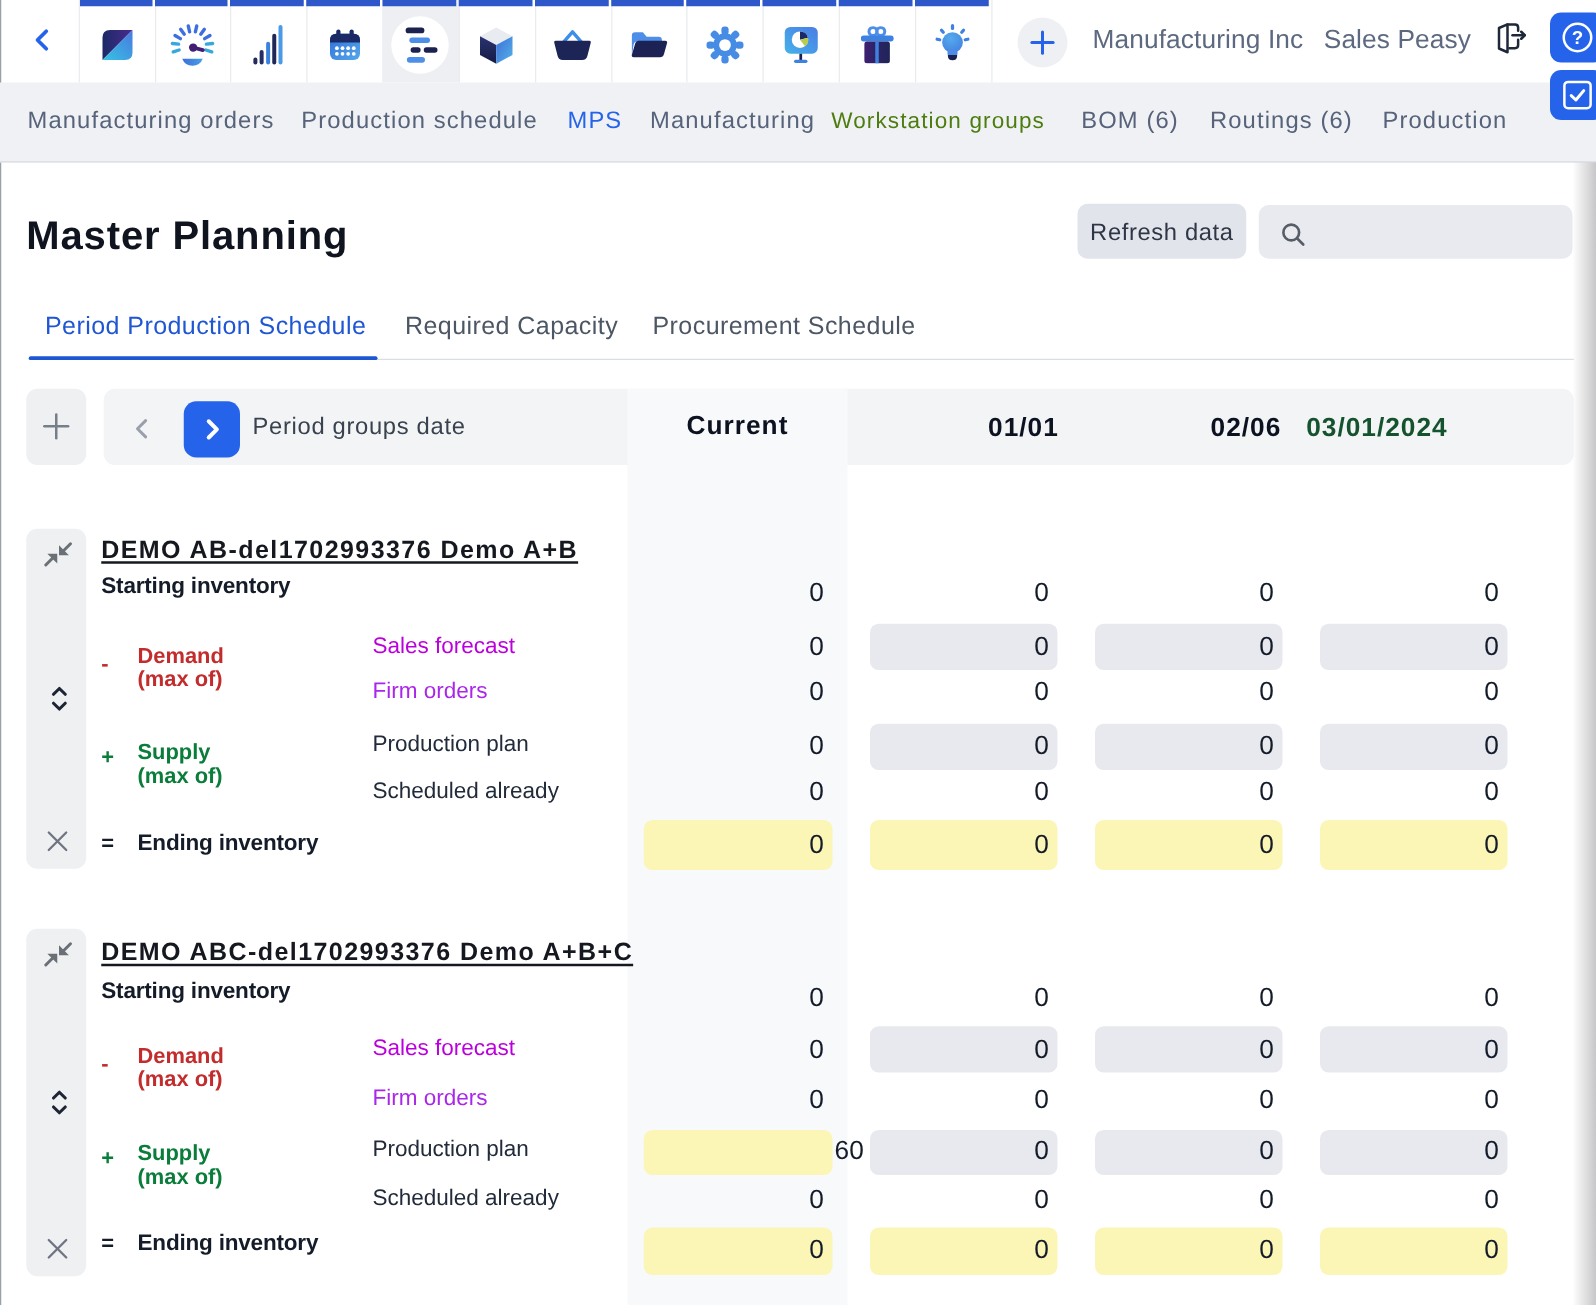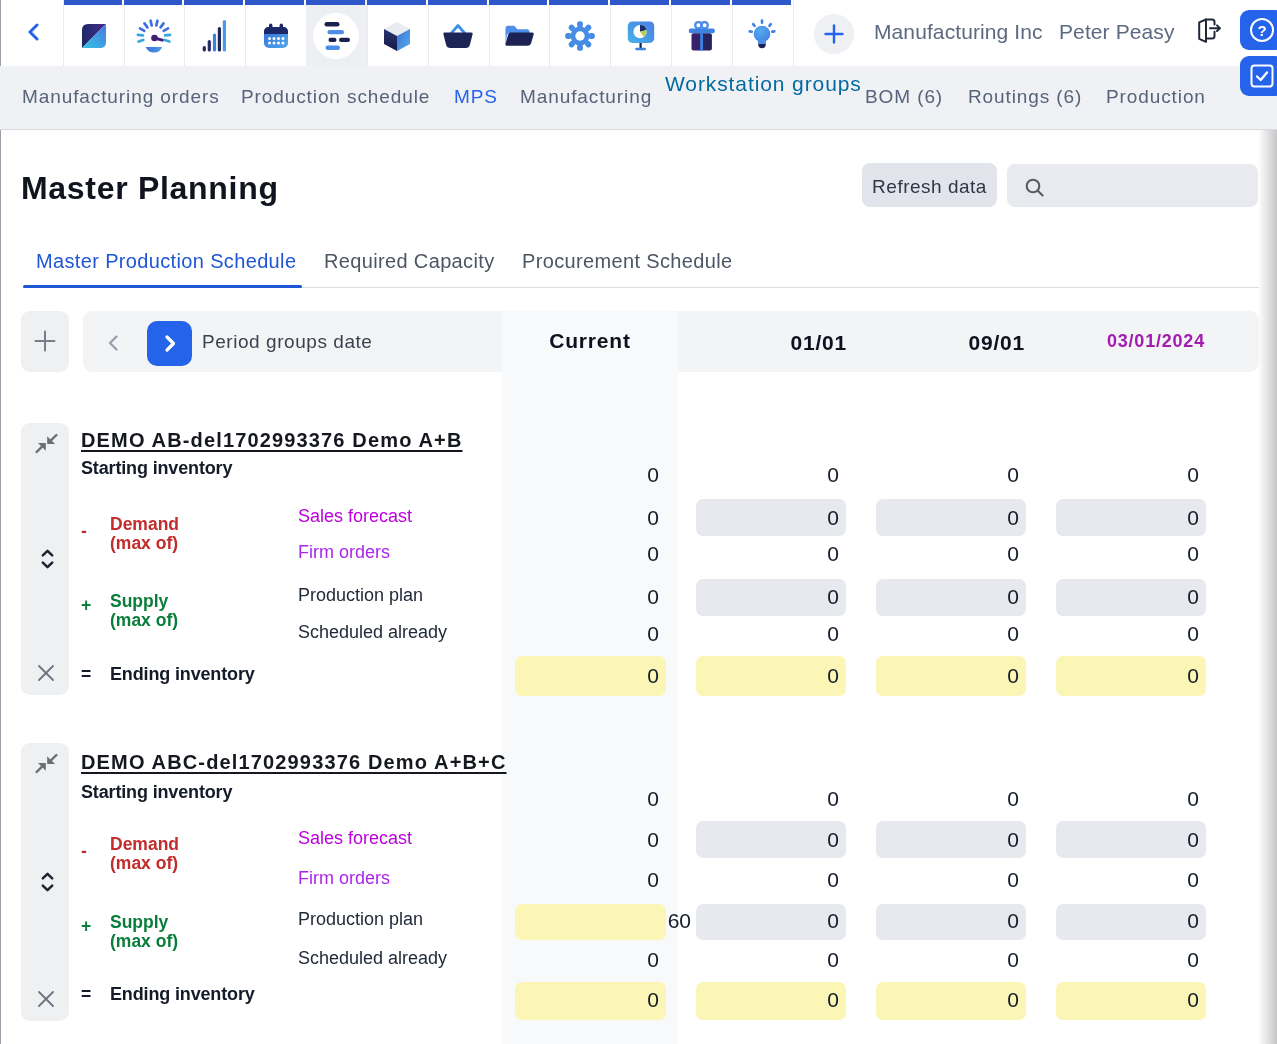--- a/index.html
+++ b/index.html
@@ -205,21 +205,21 @@
         <line x1="27.2" y1="12.8" x2="29.3" y2="12.4" stroke="#3d82e0" stroke-width="2.6" stroke-linecap="round"></line>
         <line x1="6.8" y1="12.8" x2="4.7" y2="12.4" stroke="#3d82e0" stroke-width="2.6" stroke-linecap="round"></line>
       </svg></div>
   </div>
 <div class="abs" style="left:814px;top:14px;width:40px;height:40px;border-radius:50%;background:#eef0f3"></div>
 <svg class="abs" style="left:824px;top:24px" width="20" height="20" viewBox="0 0 20 20">
     <line x1="10" y1="1.5" x2="10" y2="18.5" stroke="#2563eb" stroke-width="2.4" stroke-linecap="round"></line>
     <line x1="1.5" y1="10" x2="18.5" y2="10" stroke="#2563eb" stroke-width="2.4" stroke-linecap="round"></line>
   </svg>
 <div class="abs" style="left:874px;top:20px;font-size:21px;color:#5c6980;letter-spacing:0.1px">Manufacturing Inc</div>
-<div class="abs" style="left:1059px;top:20px;font-size:21px;color:#5c6980;letter-spacing:0.1px">Peter Peasy</div>
+<div class="abs" style="left:1059px;top:20px;font-size:21px;color:#5c6980;letter-spacing:0.1px">Sales Peasy</div>
 <svg class="abs" style="left:1193px;top:17px" width="30" height="27" viewBox="0 0 30 27">
 <g fill="none" stroke="#1e2838" stroke-width="2" stroke-linecap="round" stroke-linejoin="round">
 <path d="M13 2.5 H19 Q21.5 2.5 21.5 5 V7.5"></path>
 <path d="M21.5 14.8 V19 Q21.5 21.5 19 21.5 H14.5"></path>
 <path d="M13 2.5 L6.2 5.4 V21.8 L13 24.8 Z"></path>
 <line x1="17" y1="11.2" x2="26.6" y2="11.2"></line>
 <path d="M24 8.4 L26.8 11.2 L24 14"></path>
 </g>
   </svg>
 <div class="abs" style="left:1240px;top:10px;width:44px;height:40px;background:#2563eb;border-radius:9px;z-index:6">
@@ -232,55 +232,55 @@
 <svg class="abs" style="left:8px;top:6px" width="28" height="28" viewBox="0 0 28 28">
       <rect x="3.5" y="3.5" width="21" height="21" rx="3" fill="none" stroke="#fff" stroke-width="2"></rect>
       <path d="M9 14.5 L12.7 18 L19 10.5" fill="none" stroke="#fff" stroke-width="2.4" stroke-linecap="round" stroke-linejoin="round"></path>
     </svg>
   </div>
 <div class="abs" style="left:0;top:66px;width:1277px;height:63px;background:#f0f1f4;border-bottom:1px solid #d8dadf"></div>
 <div class="abs" style="left:22px;top:86px;font-size:19px;color:#56637a;letter-spacing:0.9px">Manufacturing orders</div>
 <div class="abs" style="left:241px;top:86px;font-size:19px;color:#56637a;letter-spacing:0.9px">Production schedule</div>
 <div class="abs" style="left:454px;top:86px;font-size:19px;color:#2563eb;letter-spacing:0.9px">MPS</div>
 <div class="abs" style="left:520px;top:86px;font-size:19px;color:#56637a;letter-spacing:0.9px">Manufacturing</div>
-<div class="abs" style="left:665px;top:72px;font-size:21px;color:#0369a1;letter-spacing:0.9px">Workstation groups</div>
+<div class="abs" style="left:665px;top:86px;font-size:18px;color:#4d7c0f;letter-spacing:0.9px">Workstation groups</div>
 <div class="abs" style="left:865px;top:86px;font-size:19px;color:#56637a;letter-spacing:0.9px">BOM (6)</div>
 <div class="abs" style="left:968px;top:86px;font-size:19px;color:#56637a;letter-spacing:0.9px">Routings (6)</div>
 <div class="abs" style="left:1106px;top:86px;font-size:19px;color:#56637a;letter-spacing:0.9px">Production</div>
 <div class="abs" style="left:21px;top:170px;font-size:32px;font-weight:bold;color:#10141f;letter-spacing:0.7px">Master Planning</div>
 <div class="abs" style="left:862px;top:163px;width:135px;height:44px;background:#e2e4eb;border-radius:8px;text-align:center;line-height:47px;font-size:19px;letter-spacing:0.5px;color:#2f3747">Refresh data</div>
 <div class="abs" style="left:1007px;top:164px;width:251px;height:43px;background:#e8eaef;border-radius:8px;"></div>
 <svg class="abs" style="left:1025px;top:178px" width="20" height="20" viewBox="0 0 20 20">
     <circle cx="8" cy="8" r="6.3" fill="none" stroke="#565d66" stroke-width="2.1"></circle>
     <line x1="12.8" y1="12.8" x2="17.6" y2="17.6" stroke="#565d66" stroke-width="2.1" stroke-linecap="round"></line>
   </svg>
 <div class="abs" style="left:23px;top:241px;width:1236px;height:46px;border-bottom:1px solid #dadde1"></div>
-<div class="abs" style="left:36px;top:250px;font-size:20px;letter-spacing:0.35px;color:#1e56d3">Master Production Schedule</div>
+<div class="abs" style="left:36px;top:250px;font-size:20px;letter-spacing:0.35px;color:#1e56d3">Period Production Schedule</div>
 <div class="abs" style="left:324px;top:250px;font-size:20px;letter-spacing:0.35px;color:#4c5664">Required Capacity</div>
 <div class="abs" style="left:522px;top:250px;font-size:20px;letter-spacing:0.35px;color:#4c5664">Procurement Schedule</div>
 <div class="abs" style="left:23px;top:285px;width:279px;height:3px;background:#1e56d3;border-radius:2px"></div>
 <div class="abs" style="left:21px;top:311px;width:48px;height:61px;background:#eef0f2;border-radius:9px;"></div>
 <svg class="abs" style="left:34px;top:330px" width="22" height="22" viewBox="0 0 22 22">
     <line x1="11" y1="1.5" x2="11" y2="20.5" stroke="#767e8a" stroke-width="2" stroke-linecap="round"></line>
     <line x1="1.5" y1="11" x2="20.5" y2="11" stroke="#767e8a" stroke-width="2" stroke-linecap="round"></line>
   </svg>
 <div class="abs" style="left:83px;top:311px;width:1176px;height:61px;background:#f3f4f6;border-radius:9px;"></div>
 <div class="abs" style="left:502px;top:311px;width:176px;height:733px;background:#f8f9fb;"></div>
 <svg class="abs" style="left:106px;top:334px" width="14" height="18" viewBox="0 0 14 18">
     <path d="M10.5 2.5 L4 9 L10.5 15.5" fill="none" stroke="#99a0ab" stroke-width="2.4" stroke-linecap="round" stroke-linejoin="round"></path>
   </svg>
 <div class="abs" style="left:147px;top:321px;width:45px;height:45px;background:#2563eb;border-radius:10px;"></div>
 <svg class="abs" style="left:162px;top:334px" width="16" height="19" viewBox="0 0 16 19">
     <path d="M5 3 L11.5 9.5 L5 16" fill="none" stroke="#fff" stroke-width="3.2" stroke-linecap="round" stroke-linejoin="round"></path>
   </svg>
 <div class="abs" style="left:202px;top:331px;font-size:19px;letter-spacing:0.55px;color:#39434f">Period groups date</div>
 <div class="abs" style="left:520px;top:329px;width:140px;text-align:center;font-size:21px;letter-spacing:0.8px;font-weight:bold;color:#0c1220">Current</div>
 <div class="abs" style="left:687px;top:331px;width:160px;text-align:right;font-size:21px;letter-spacing:0.8px;font-weight:bold;color:#0c1220">01/01</div>
-<div class="abs" style="left:865px;top:331px;width:160px;text-align:right;font-size:21px;letter-spacing:0.8px;font-weight:bold;color:#0c1220">09/01</div>
-<div class="abs" style="left:1045px;top:331px;width:160px;text-align:right;font-size:18px;letter-spacing:0.8px;font-weight:bold;color:#a21caf">03/01/2024</div>
+<div class="abs" style="left:865px;top:331px;width:160px;text-align:right;font-size:21px;letter-spacing:0.8px;font-weight:bold;color:#0c1220">02/06</div>
+<div class="abs" style="left:1045px;top:331px;width:160px;text-align:left;font-size:21px;letter-spacing:0.8px;font-weight:bold;color:#14532d">03/01/2024</div>
 <div class="abs" style="left:21px;top:423px;width:48px;height:272px;background:#eef0f2;border-radius:9px"></div>
 <svg class="abs" style="left:34.5px;top:431.5px" width="23" height="23" viewBox="0 0 23 23">
     <g fill="#6b7076" stroke="none">
       <polygon points="12.2,12.1 20.1,12.1 12.2,4.2"></polygon>
       <polygon points="10.8,10.9 2.9,10.9 10.8,18.8"></polygon>
     </g>
     <g stroke="#6b7076" stroke-width="2.4" stroke-linecap="round">
       <line x1="16.2" y1="8.2" x2="21.4" y2="3.0"></line>
       <line x1="6.8" y1="14.8" x2="1.6" y2="20.0"></line>
     </g>

